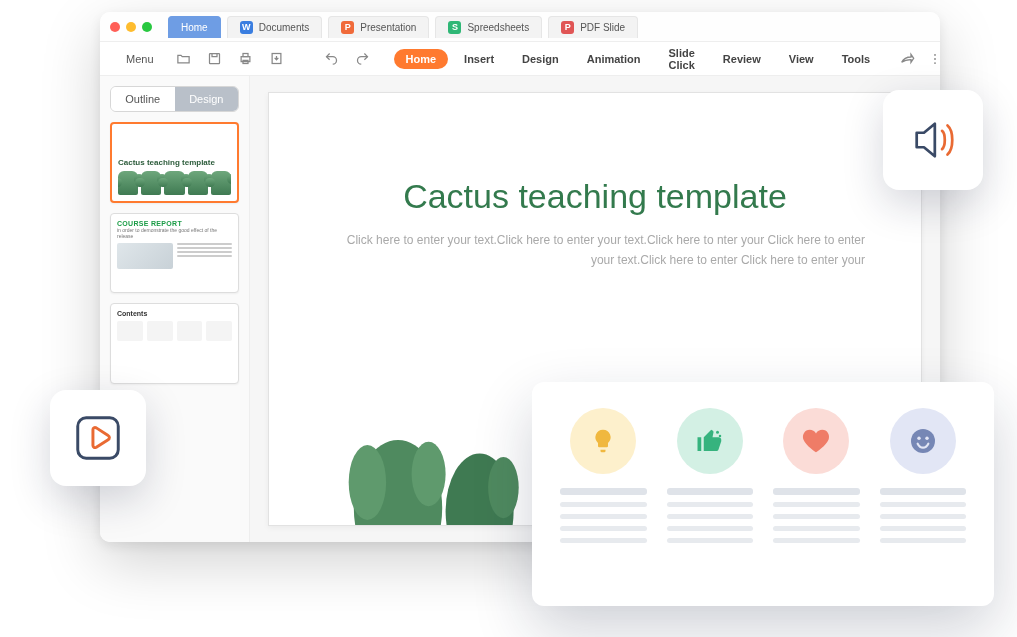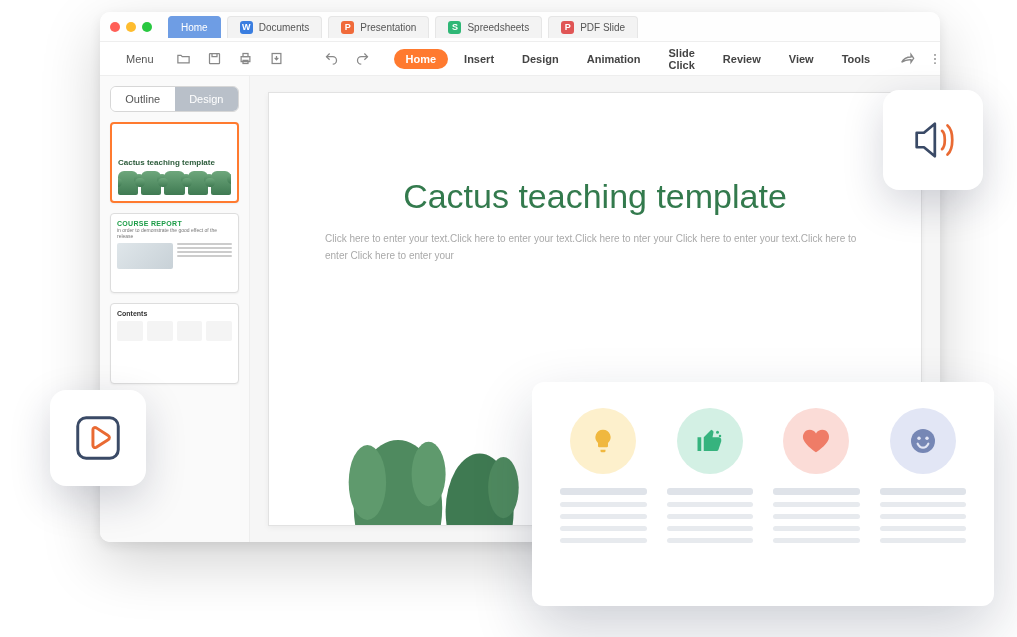--- a/index.html
+++ b/index.html
@@ -124,21 +124,21 @@
   .slide{
     width:100%;height:100%;background:#fff;border:1px solid #e2e2e2;
     box-shadow:0 2px 6px rgba(0,0,0,.05);
     display:flex;flex-direction:column;align-items:center;
     padding:34px 30px 0;position:relative;overflow:hidden;
   }
   .slide h1{
     font-size:34px;font-weight:400;color:#337a4d;margin-top:50px;margin-bottom:14px;
   }
   .slide .desc{
-    font-size:10px;color:#a9a9a9;text-align:left;line-height:1.7;max-width:540px;
+    font-size:12px;color:#a9a9a9;text-align:right;line-height:1.7;max-width:540px;
   }
   .big-cacti{
     position:absolute;bottom:0;left:0;right:0;height:170px;display:flex;gap:0;
   }
   .bc{flex:1;position:relative}
   .bc svg{width:100%;height:100%}
   
   .float-card{
     position:absolute;background:#fff;border-radius:16px;
     box-shadow:0 14px 40px rgba(20,30,60,.18);

